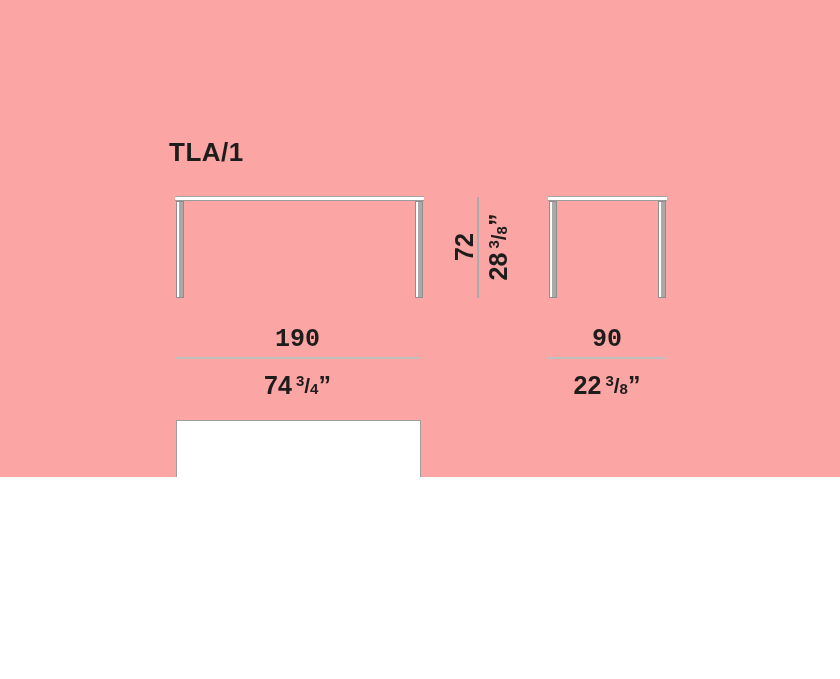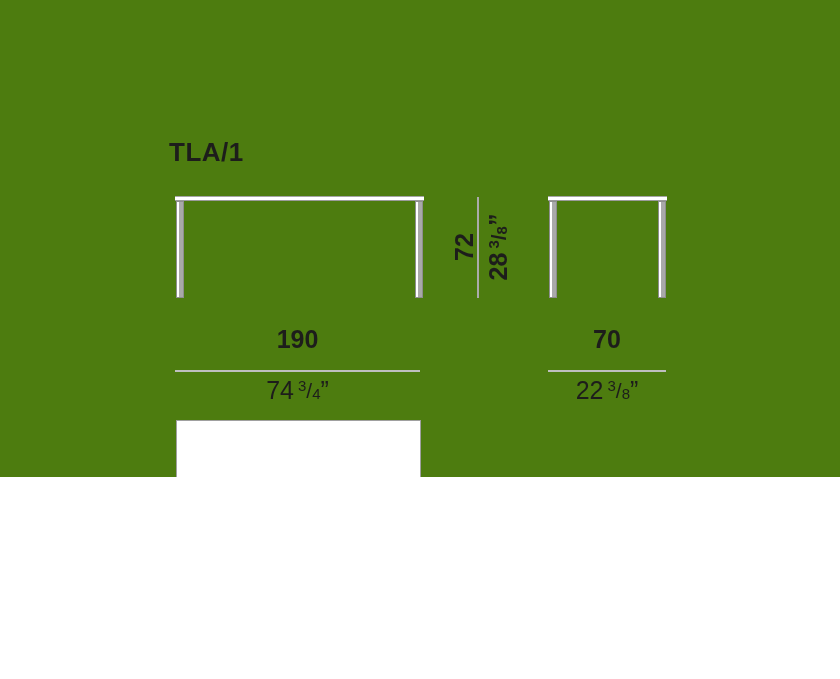--- a/index.html
+++ b/index.html
@@ -1,20 +1,20 @@
 <!DOCTYPE html>
 <html><head>
 <meta charset="utf-8">
 <style>
   html, body { margin: 0; padding: 0; background: #ffffff; }
   #canvas {
     position: relative;
     width: 840px;
     height: 477px;
-    background: #4d7c0f;
+    background: #fca5a5;
     overflow: hidden;
     font-family: "Liberation Sans", "DejaVu Sans", sans-serif;
     color: #1d1d1b;
   }
 
   
   .title {
     position: absolute;
     left: 169px;
     top: 139px;
@@ -53,26 +53,27 @@
     width: 245px; height: 118px;
     box-sizing: border-box;
     border: 1px solid #a0a0a0;
     background: #ffffff;
   }
 
   
   .dim { position: absolute; text-align: center; }
   .dim-cm {
     font-size: 25px; font-weight: 700; line-height: 1;
-    padding-bottom: 18px;
+    padding-bottom: 5px;
+    font-family: Liberation Mono, monospace;
   }
   .dim-line { height: 2px; background: #bfbfbf; }
   .dim-in {
-    font-size: 25px; font-weight: 400; line-height: 1;
-    padding-top: 6px;
+    font-size: 25px; font-weight: 700; line-height: 1;
+    padding-top: 14px;
     white-space: nowrap;
   }
 
   
   .fn { font-size: 15px; vertical-align: 8px; margin-left: 4px; }
   .fs { font-size: 21px; vertical-align: 1px; }
   .fd { font-size: 15px; vertical-align: 0px; }
   .fm { font-size: 25px; }
 
   
@@ -118,21 +119,21 @@
 
   <div class="dim" style="left:175px; top:327px; width:245px;">
     <div class="dim-cm">190</div>
     <div class="dim-line"></div>
     <div class="dim-in">
       <span>74</span><span class="fn">3</span><span class="fs">/</span><span class="fd">4</span><span class="fm">”</span>
     </div>
   </div>
 
   <div class="dim" style="left:548px; top:327px; width:118px;">
-    <div class="dim-cm">70</div>
+    <div class="dim-cm">90</div>
     <div class="dim-line"></div>
     <div class="dim-in">
       <span>22</span><span class="fn">3</span><span class="fs">/</span><span class="fd">8</span><span class="fm">”</span>
     </div>
   </div>
 
   <div class="plan"></div>
 
 </div>
 

